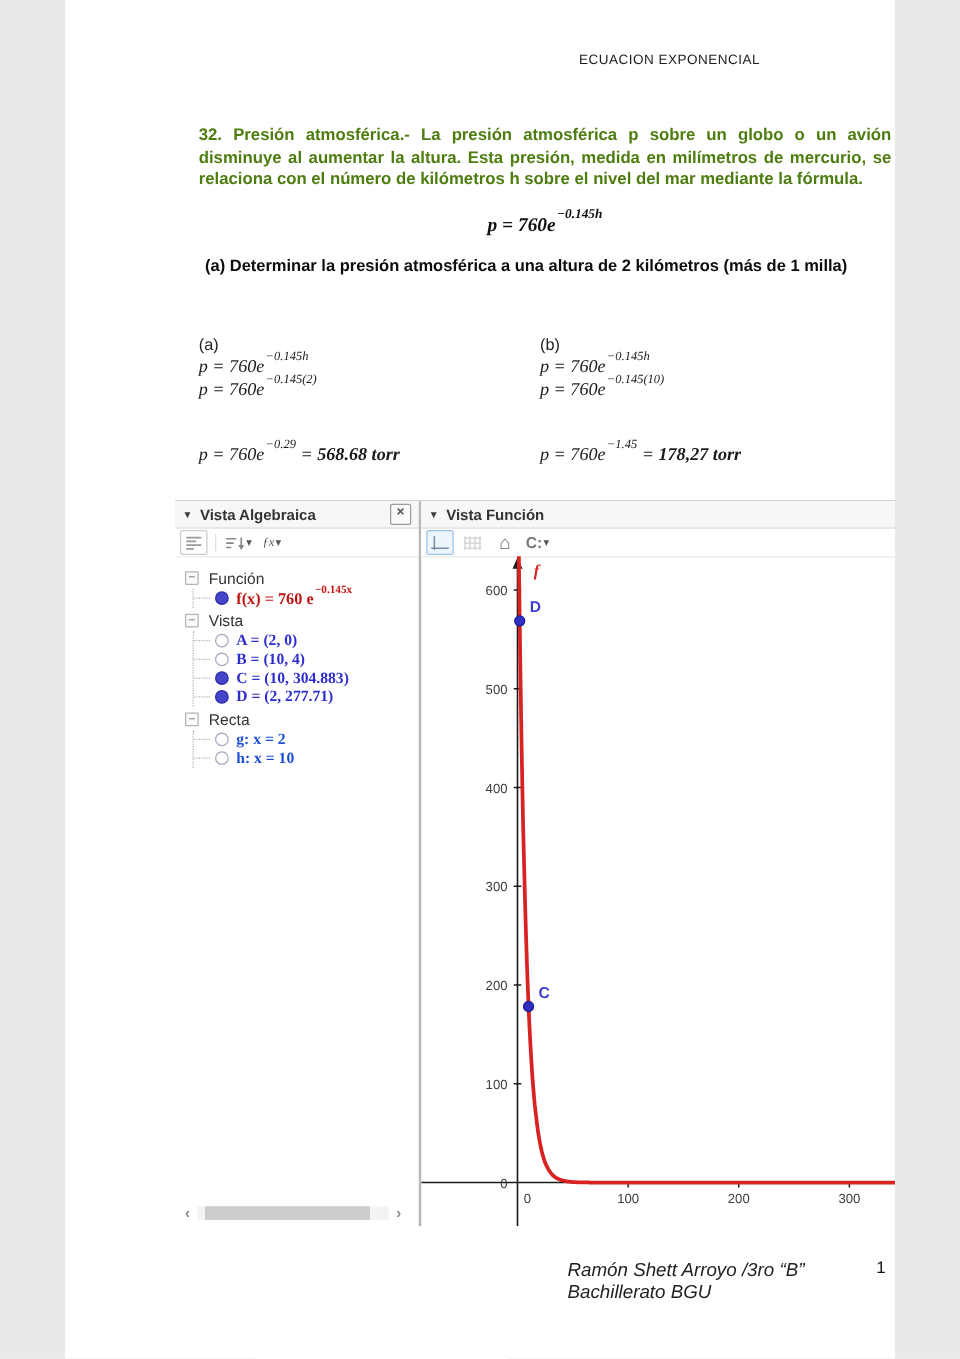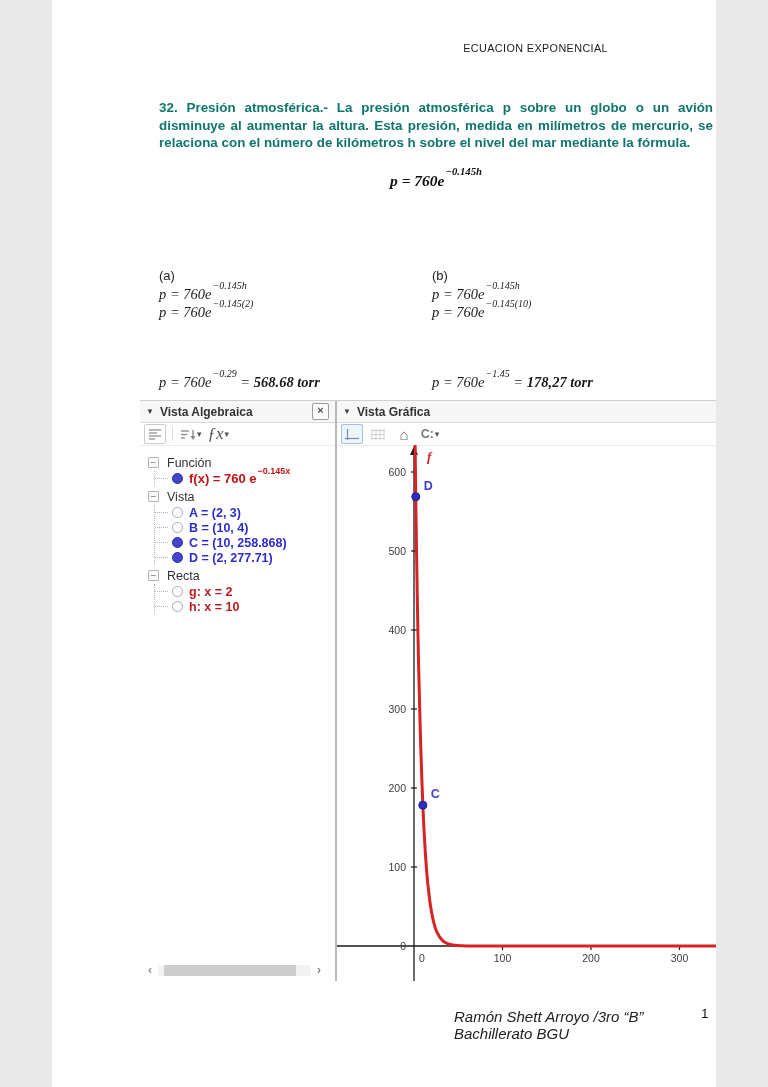--- a/index.html
+++ b/index.html
@@ -2,68 +2,68 @@
 <html><head>
 <meta charset="utf-8">
 <style>
   html,body{margin:0;padding:0;background:#e9e9e9;}
   .page{position:relative;width:664px;height:1087px;background:#ffffff;margin:0 auto;
         font-family:"Liberation Sans",sans-serif;color:#111;overflow:hidden;}
 
   
   .doc-header{position:absolute;top:42px;right:108px;font-size:10.8px;letter-spacing:.4px;color:#1c1c1c;}
   .problem{position:absolute;top:86px;left:107px;width:554px;font-size:13.4px;font-weight:700;
-           line-height:1.31;text-align:justify;color:#0f766e;}
+           line-height:1.31;text-align:justify;color:#4d7c0f;}
   .formula{position:absolute;top:170px;left:107px;width:554px;text-align:center;
            font-family:"Liberation Serif",serif;font-style:italic;font-weight:700;font-size:15.5px;}
   .questions{position:absolute;top:204px;left:112px;width:552px;font-size:13.2px;font-weight:700;line-height:1.34;color:#0d0d0d;}
   sup.exp{font-size:69%;position:relative;top:-.45em;margin-left:1px;}
 
   .solutions{position:absolute;top:268px;left:107px;width:554px;height:125px;}
   .sol-col{position:absolute;top:0;width:275px;height:125px;}
   .sol-col.a{left:0;} .sol-col.b{left:273px;}
   .sol-label{position:absolute;top:0;left:0;font-size:13px;color:#222;}
   .eq{position:absolute;left:0;font-family:"Liberation Serif",serif;font-style:italic;font-size:14.5px;color:#1a1a1a;white-space:nowrap;}
-  .eq.r1{top:16px;} .eq.r2{top:34px;} .eq.r3{top:104px;}
+  .eq.r1{top:16px;} .eq.r2{top:34px;} .eq.r3{top:86px;}
   .eq .result{font-weight:700;}
 
   
   .ggb{position:absolute;left:88px;top:400px;width:612px;height:580px;border-top:1px solid #cfcfcf;background:#fff;}
   .alg-panel{position:absolute;left:0;top:0;width:195px;height:580px;background:#fff;}
   .graph-panel{position:absolute;left:195px;top:0;width:415px;height:580px;border-left:2px solid #b9b9b9;background:#fff;}
   .panel-header{height:21px;background:#f7f7f7;border-bottom:1px solid #d9d9d9;display:flex;align-items:center;
                 padding:0 6px;gap:6px;font-size:12px;font-weight:700;color:#333;}
   .tri{font-size:8px;color:#3c3c3c;line-height:1;}
   .close-btn{margin-left:auto;width:15px;height:15px;border:1px solid #9c9c9c;background:#fbfbfb;color:#555;
              font-size:11px;line-height:13px;text-align:center;border-radius:2px;cursor:default;}
   .panel-toolbar{height:22px;display:flex;align-items:center;padding:0 4px;gap:4px;border-bottom:1px solid #ececec;background:#fff;}
   .tb-btn{height:18px;min-width:20px;display:flex;align-items:center;justify-content:center;border:1px solid transparent;border-radius:2px;}
   .tb-btn.boxed{border-color:#cccccc;background:#fff;}
   .tb-btn.selected{border-color:#9dc1e8;background:#ecf4fc;}
   .tb-sep{width:1px;height:14px;background:#dddddd;margin:0 2px;}
   .caret{font-size:9px;color:#555;margin-left:1px;}
-  .fx-ic{font-family:"Liberation Serif",serif;font-style:italic;font-size:17px;color:#555;}
+  .fx-ic{font-family:"Liberation Serif",serif;font-style:italic;font-size:10px;color:#555;}
   .home-ic{font-size:15px;color:#666;line-height:1;}
   .cap-ic{font-size:12.5px;font-weight:700;color:#777;}
 
   
   .tree{padding:6px 0 0 8px;font-size:12.5px;}
   .group-header{display:flex;align-items:center;gap:8px;height:17px;color:#333;font-weight:400;margin-top:2px;}
   .minus-box{width:11px;height:11px;border:1px solid #b3b3b3;background:#fbfbfb;color:#777;font-size:10px;
              line-height:9px;text-align:center;border-radius:1px;box-sizing:border-box;}
   .group-items{margin-left:6px;border-left:1px dotted #b5b5b5;}
   .tree-item{display:flex;align-items:center;height:15px;font-weight:700;}
   .tree-dash{width:13px;border-top:1px dotted #b5b5b5;margin-right:4px;}
   .vis-circle{width:11px;height:11px;border-radius:50%;box-sizing:border-box;flex:0 0 11px;}
   .vis-circle.on{background:#4545cc;border:1px solid #2b2ba6;}
   .vis-circle.off{background:#fff;border:1.5px solid #a7a7c0;}
-  .item-text{margin-left:6px;white-space:nowrap;}
+  .item-text{margin-left:6px;white-space:nowrap;font-family:Liberation Serif, serif;}
   .fn-label{color:#c11414;font-size:13px;}
   .pt-label{color:#2d2dce;}
-  .ln-label{color:#b91c1c;}
+  .ln-label{color:#1d4ed8;}
 
   
   .hscroll{position:absolute;left:4px;right:10px;bottom:4px;height:13px;display:flex;align-items:center;gap:2px;}
   .scroll-arrow{width:12px;text-align:center;font-size:12px;font-weight:700;color:#888;line-height:13px;}
   .scroll-track{flex:1;height:11px;background:#f3f3f3;position:relative;}
   .scroll-thumb{position:absolute;left:4%;top:0;width:86%;height:11px;background:#cdcdcd;}
 
   
   #graph-svg{position:absolute;left:0;top:44px;}
   #graph-svg .tick{font:10.5px "Liberation Sans",sans-serif;fill:#3d3d3d;}
@@ -79,20 +79,21 @@
 
 <div class="page">
 
   <div class="doc-header">ECUACION EXPONENCIAL</div>
 
   <p class="problem">32. Presión atmosférica.- La presión atmosférica p sobre un globo o un avión disminuye al aumentar la altura. Esta presión, medida en milímetros de mercurio, se relaciona con el número de kilómetros h sobre el nivel del mar mediante la fórmula.</p>
 
   <div class="formula"><span>p = 760e</span><sup class="exp">−0.145h</sup></div>
 
   <div class="questions">
+    <div>(a) Determinar la presión atmosférica a una altura de 2 kilómetros (más de 1 milla)</div>
   </div>
 
   <div class="solutions">
     <div class="sol-col a">
       <div class="sol-label">(a)</div>
       <div class="eq r1"><span>p = 760e</span><sup class="exp">−0.145h</sup></div>
       <div class="eq r2"><span>p = 760e</span><sup class="exp">−0.145(2)</sup></div>
       <div class="eq r3"><span>p = 760e</span><sup class="exp">−0.29</sup><span> = </span><span class="result">568.68 torr</span></div>
     </div>
     <div class="sol-col b">
@@ -155,31 +156,31 @@
         </div>
 
         <div class="group-header">
           <span class="minus-box">−</span>
           <span>Vista</span>
         </div>
         <div class="group-items">
           <div class="tree-item">
             <span class="tree-dash"></span>
             <span class="vis-circle off"></span>
-            <span class="item-text pt-label">A = (2, 3)</span>
+            <span class="item-text pt-label">A = (2, 0)</span>
           </div>
           <div class="tree-item">
             <span class="tree-dash"></span>
             <span class="vis-circle off"></span>
             <span class="item-text pt-label">B = (10, 4)</span>
           </div>
           <div class="tree-item">
             <span class="tree-dash"></span>
             <span class="vis-circle on"></span>
-            <span class="item-text pt-label">C = (10, 258.868)</span>
+            <span class="item-text pt-label">C = (10, 304.883)</span>
           </div>
           <div class="tree-item">
             <span class="tree-dash"></span>
             <span class="vis-circle on"></span>
             <span class="item-text pt-label">D = (2, 277.71)</span>
           </div>
         </div>
 
         <div class="group-header">
           <span class="minus-box">−</span>
@@ -204,21 +205,21 @@
         <span class="scroll-track">
             <span class="scroll-thumb"></span>
           </span>
         <span class="scroll-arrow">›</span>
       </div>
     </div>
 
     <div class="graph-panel">
       <div class="panel-header">
         <span class="tri">▼</span>
-        <span>Vista Gráfica</span>
+        <span>Vista Función</span>
       </div>
       <div class="panel-toolbar">
         <span class="tb-btn selected">
           <svg width="16" height="13" viewBox="0 0 16 13">
               <g stroke="#7a8aa0" stroke-width="1.2">
                 <line x1="3.5" y1="1" x2="3.5" y2="12"></line>
                 <line x1="1" y1="10.5" x2="15" y2="10.5"></line>
               </g>
             </svg>
         </span>

